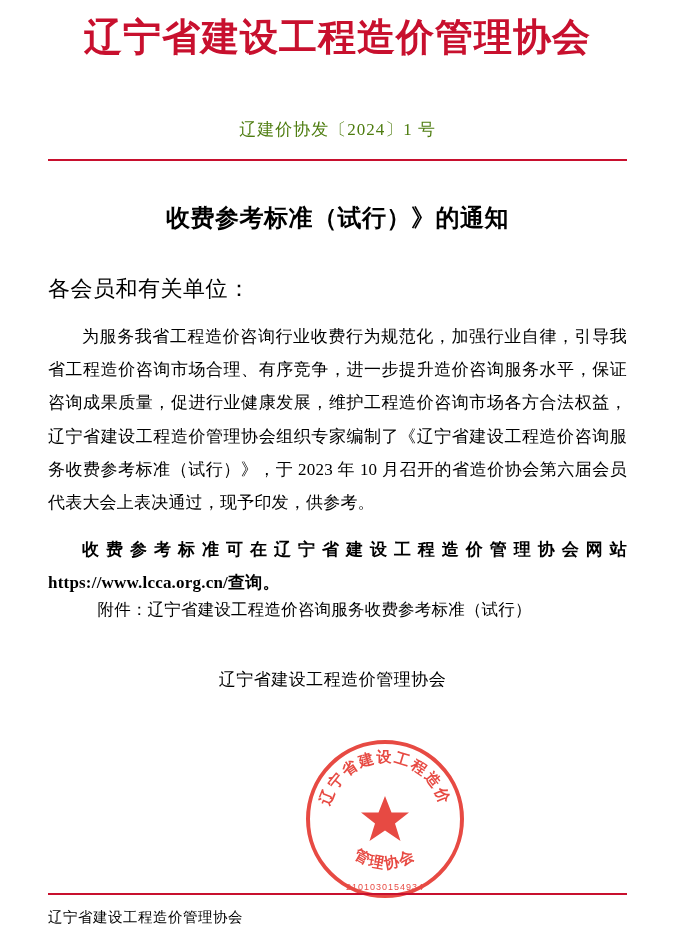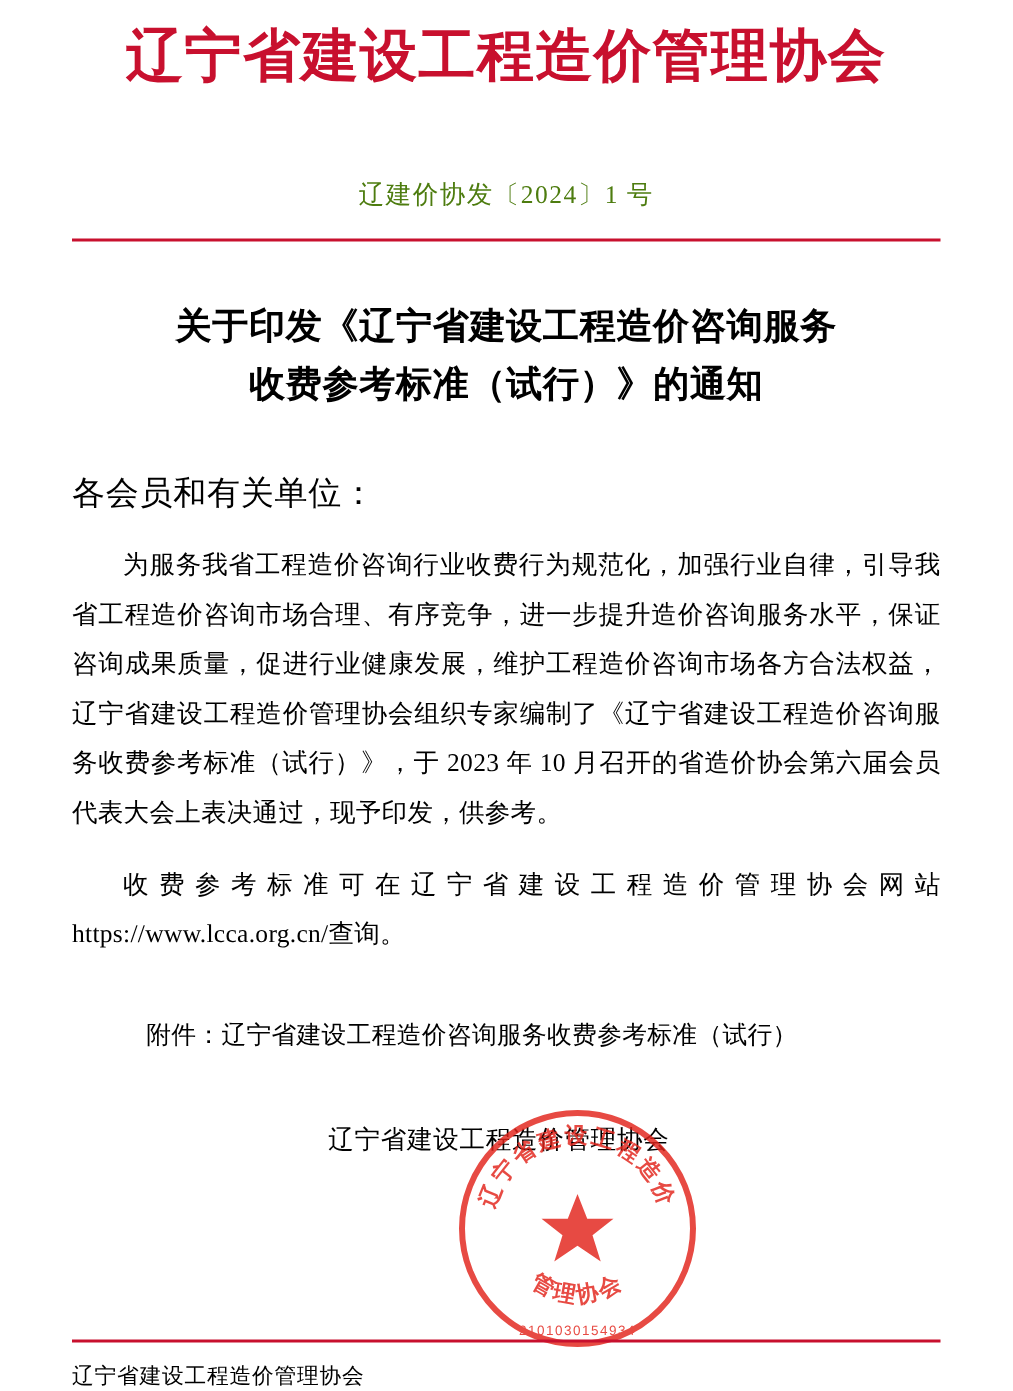--- a/index.html
+++ b/index.html
@@ -66,24 +66,24 @@
     font-size: 17px;
     line-height: 1.95;
     text-align: justify;
     text-justify: inter-ideograph;
     margin-top: 16px;
     text-indent: 2em;
     letter-spacing: 0.2px;
   }
   .body-para.second {
     margin-top: 14px;
+    font-weight: bold;
   }
   .attachment {
     font-size: 16.5px;
-    margin-top: 40px;
     text-indent: 3em;
     letter-spacing: 0.2px;
   }
   .signature {
     margin-top: 42px;
     text-align: center;
     font-size: 17px;
     line-height: 2.0;
     padding-right: 10px;
   }
@@ -162,21 +162,20 @@
 
 <div class="page">
 
   <div class="org-title">辽宁省建设工程造价管理协会</div>
 
   <div class="doc-number">辽建价协发〔2024〕1 号</div>
 
   <div class="red-rule"></div>
 
   <div class="doc-title">
-    <span class="line">关于印发《辽宁省建设工程造价咨询服务</span>
     <span class="line">收费参考标准（试行）》的通知</span>
   </div>
 
   <div class="salutation">各会员和有关单位：</div>
 
   <div class="body-para">为服务我省工程造价咨询行业收费行为规范化，加强行业自律，引导我省工程造价咨询市场合理、有序竞争，进一步提升造价咨询服务水平，保证咨询成果质量，促进行业健康发展，维护工程造价咨询市场各方合法权益，辽宁省建设工程造价管理协会组织专家编制了《辽宁省建设工程造价咨询服务收费参考标准（试行）》，于 2023 年 10 月召开的省造价协会第六届会员代表大会上表决通过，现予印发，供参考。</div>
 
   <div class="body-para second">收费参考标准可在辽宁省建设工程造价管理协会网站https://www.lcca.org.cn/查询。</div>
 
   <div class="attachment">附件：辽宁省建设工程造价咨询服务收费参考标准（试行）</div>

